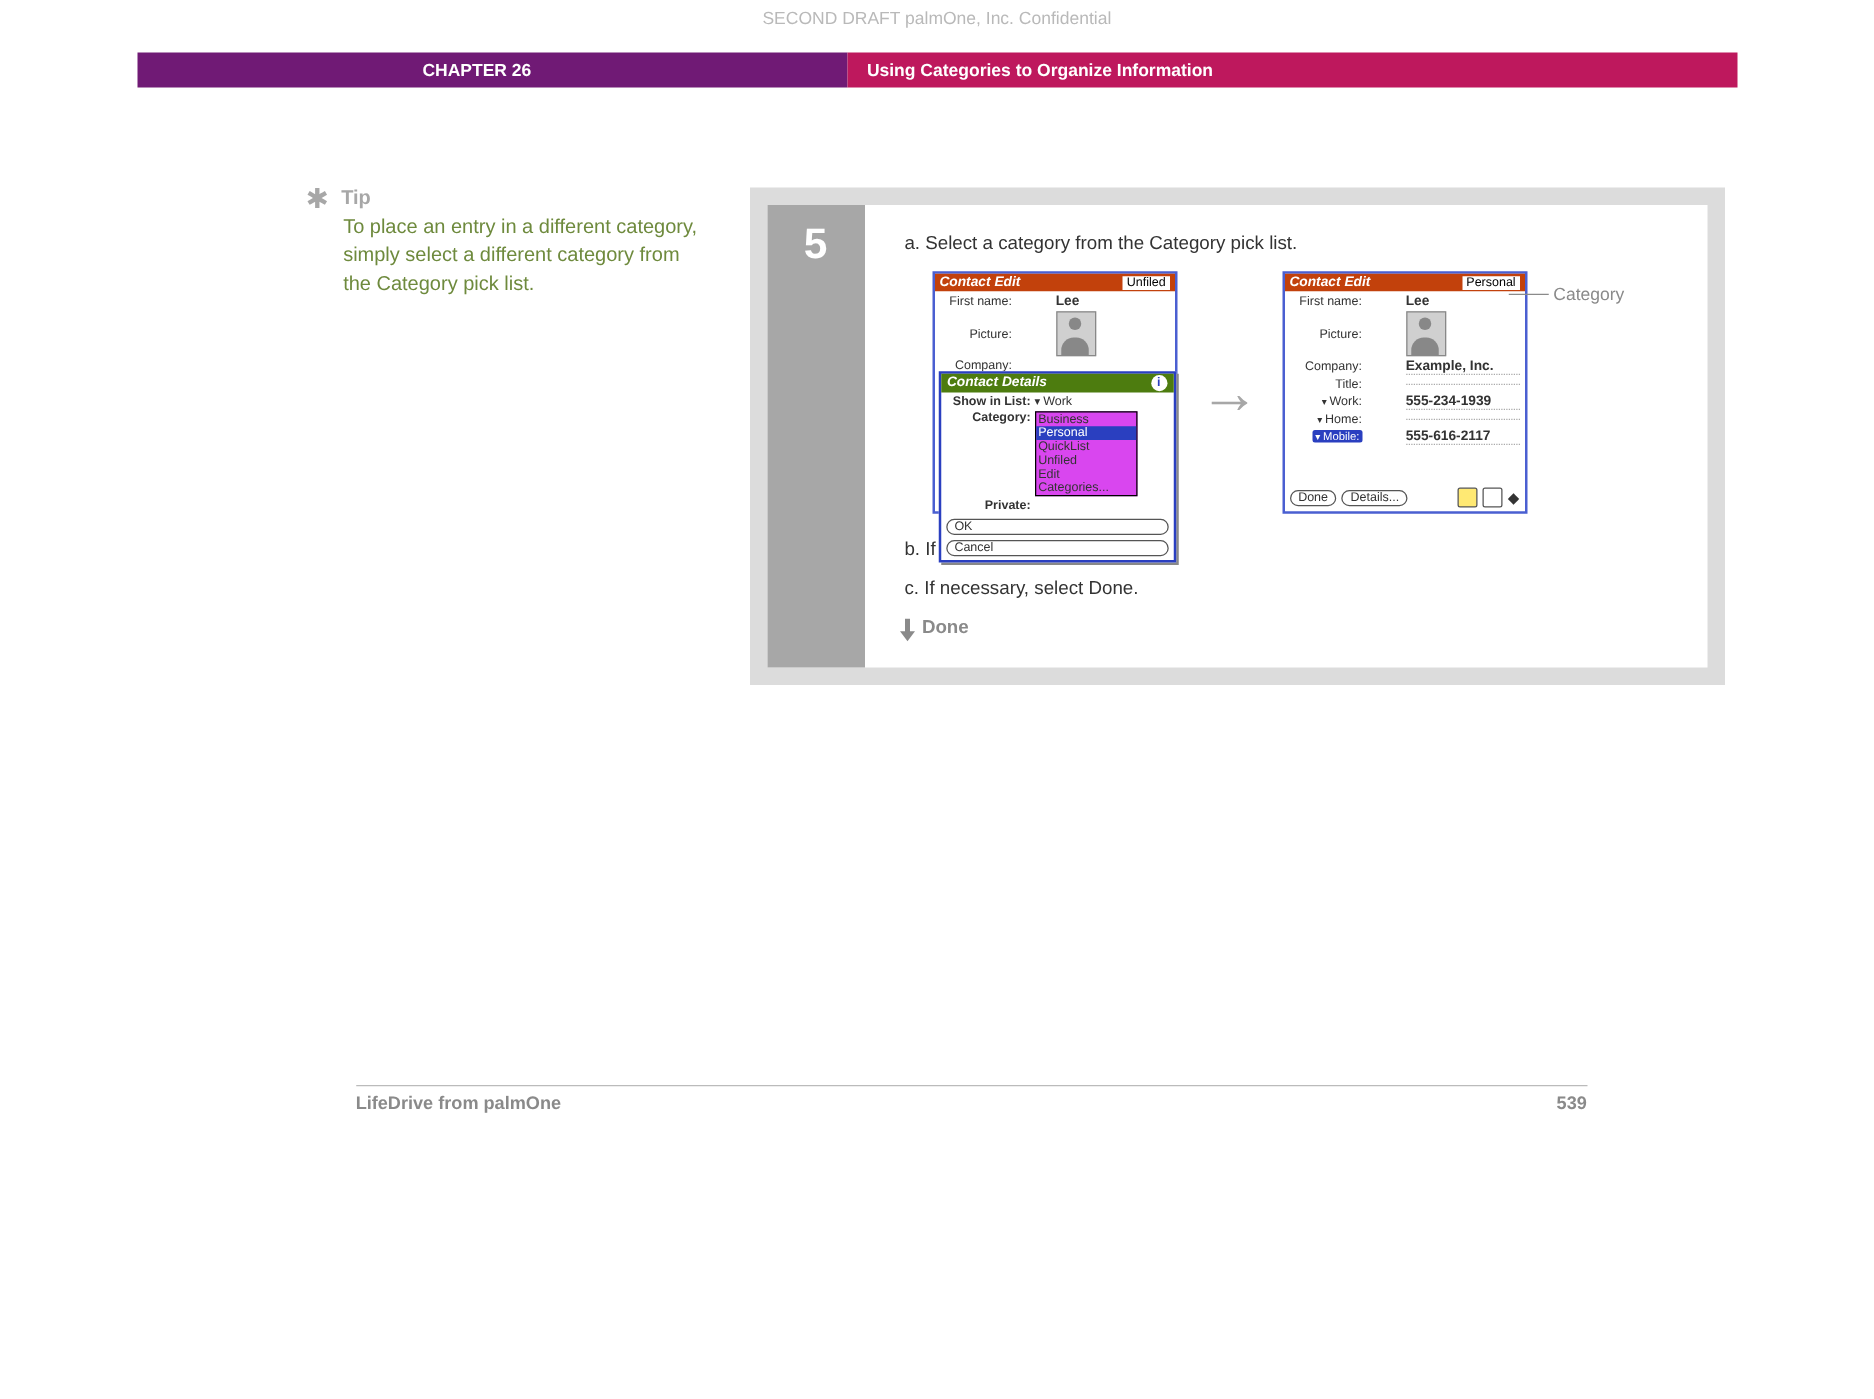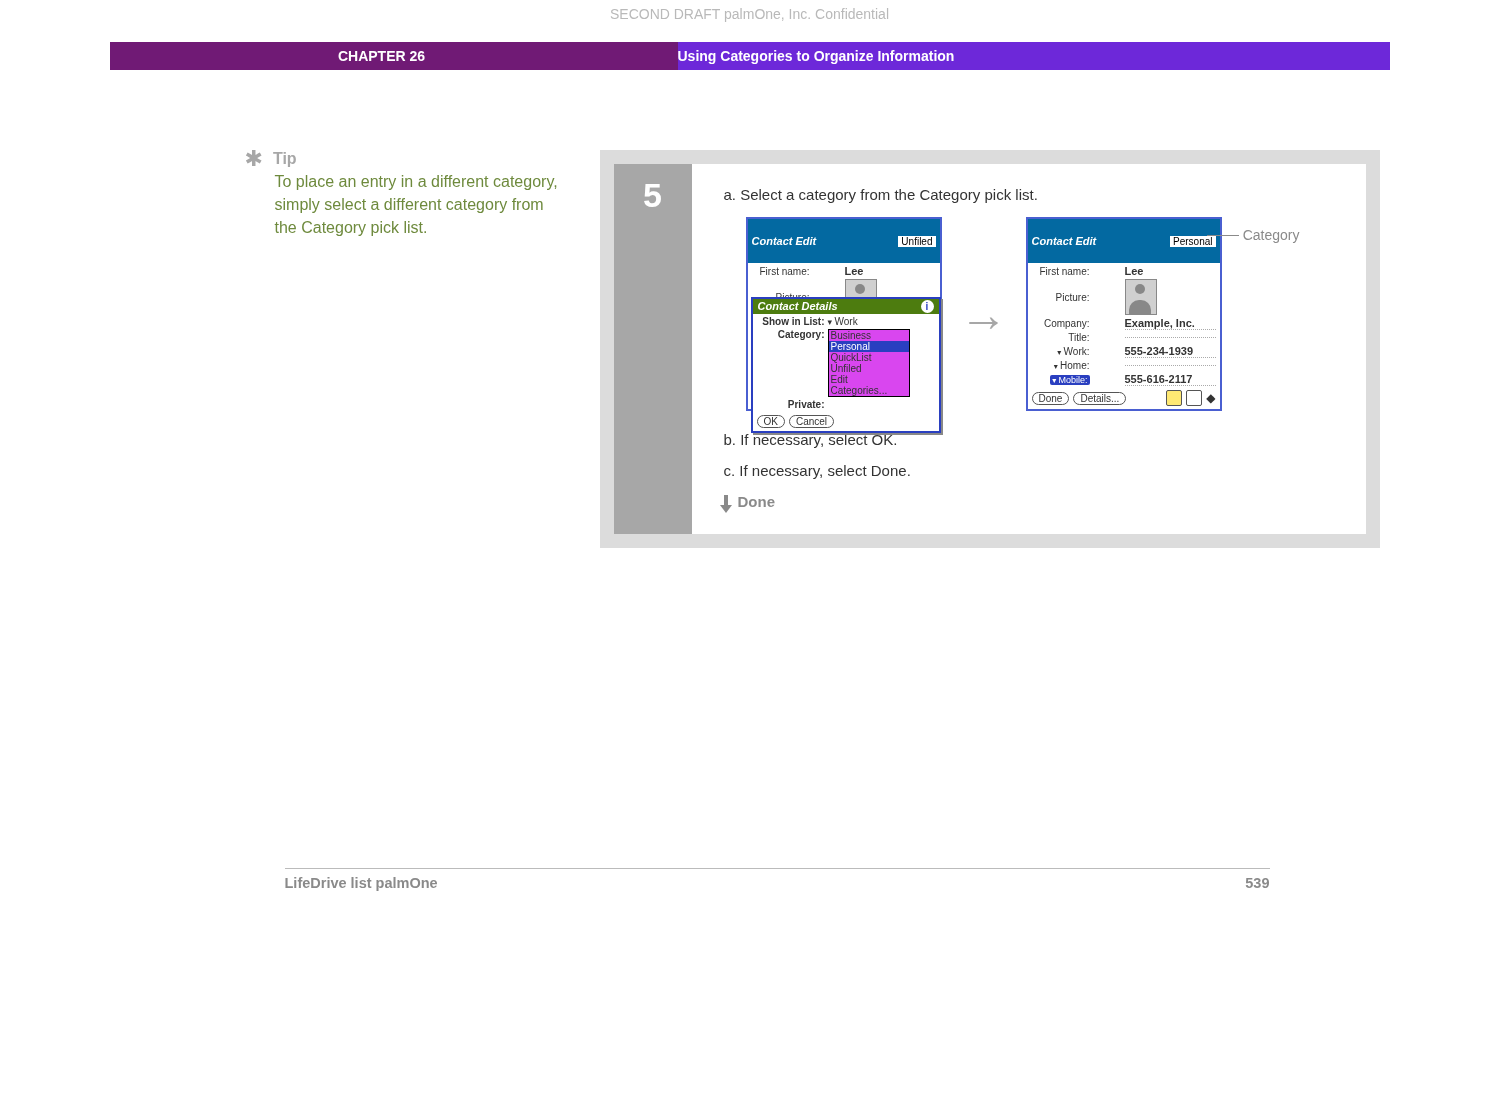--- a/index.html
+++ b/index.html
@@ -31,22 +31,23 @@
     color: #fff;
   }
   .header-chapter {
     background: #701a75;
     width: 568px;
     text-align: center;
     padding-right: 24px;
     box-sizing: border-box;
   }
   .header-title {
-    background: #6d28d9;
+    background: #be185d;
     flex: 1;
+    padding-left: 16px;
   }
   .content-row {
     display: flex;
     padding-top: 80px;
   }
   .sidebar {
     width: 490px;
     box-sizing: border-box;
     padding-left: 135px;
     padding-right: 40px;
@@ -117,26 +118,26 @@
     border: 2px solid #4a5fd1;
     background: #fff;
     width: 196px;
     height: 194px;
     position: relative;
     font-family: Verdana, Arial, sans-serif;
     font-size: 10px;
     box-sizing: border-box;
   }
   .palm-titlebar {
-    background: #0369a1;
+    background: #c2410c;
     color: #fff;
     display: flex;
     justify-content: space-between;
     align-items: center;
-    padding: 16px 4px;
+    padding: 1px 4px;
     font-weight: bold;
     font-style: italic;
     font-size: 11px;
   }
   .cat-tag {
     background: #fff;
     color: #000;
     font-style: normal;
     font-weight: normal;
     padding: 0 3px;
@@ -395,21 +396,21 @@
                     <div>Business</div>
                     <div class="sel">Personal</div>
                     <div>QuickList</div>
                     <div>Unfiled</div>
                     <div>Edit Categories...</div>
                   </div>
                 </div>
                 <div class="details-row">
                   <div class="details-label">Private:</div>
                 </div>
-                <div style="display:flex;gap:4px;padding:3px 4px;">
+                <div style="display:flex;gap:4px;padding:3px 4px;flex-direction:column;">
                   <div class="palm-btn">OK</div>
                   <div class="palm-btn">Cancel</div>
                 </div>
               </div>
             </div>
 
             <div class="arrow-between">→</div>
 
             <div class="palm-screen" style="position:relative;">
               <div class="callout-line">
@@ -470,17 +471,17 @@
             <span>Done</span>
           </div>
 
         </div>
       </div>
     </div>
 
   </div>
 
   <div class="footer">
-    <span>LifeDrive list palmOne</span>
+    <span>LifeDrive from palmOne</span>
     <span>539</span>
   </div>
 
 </div>
 
 </body></html>

